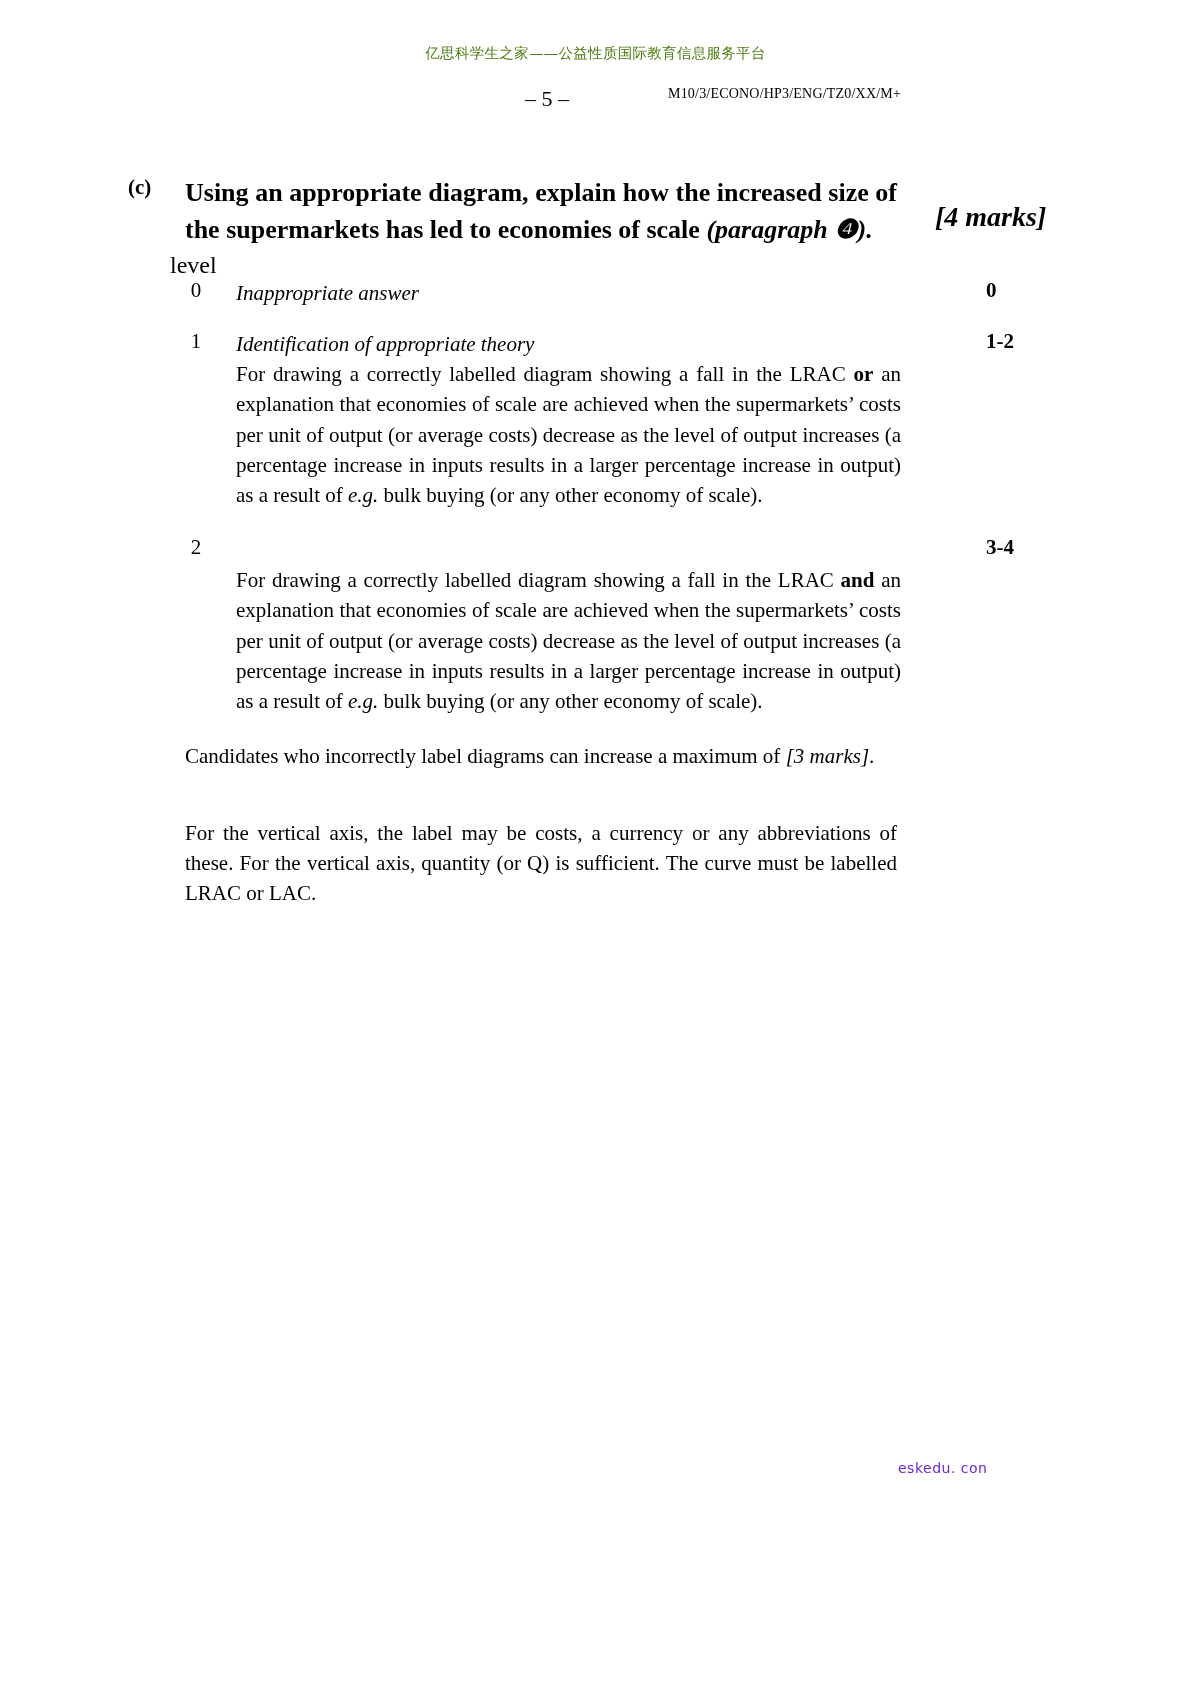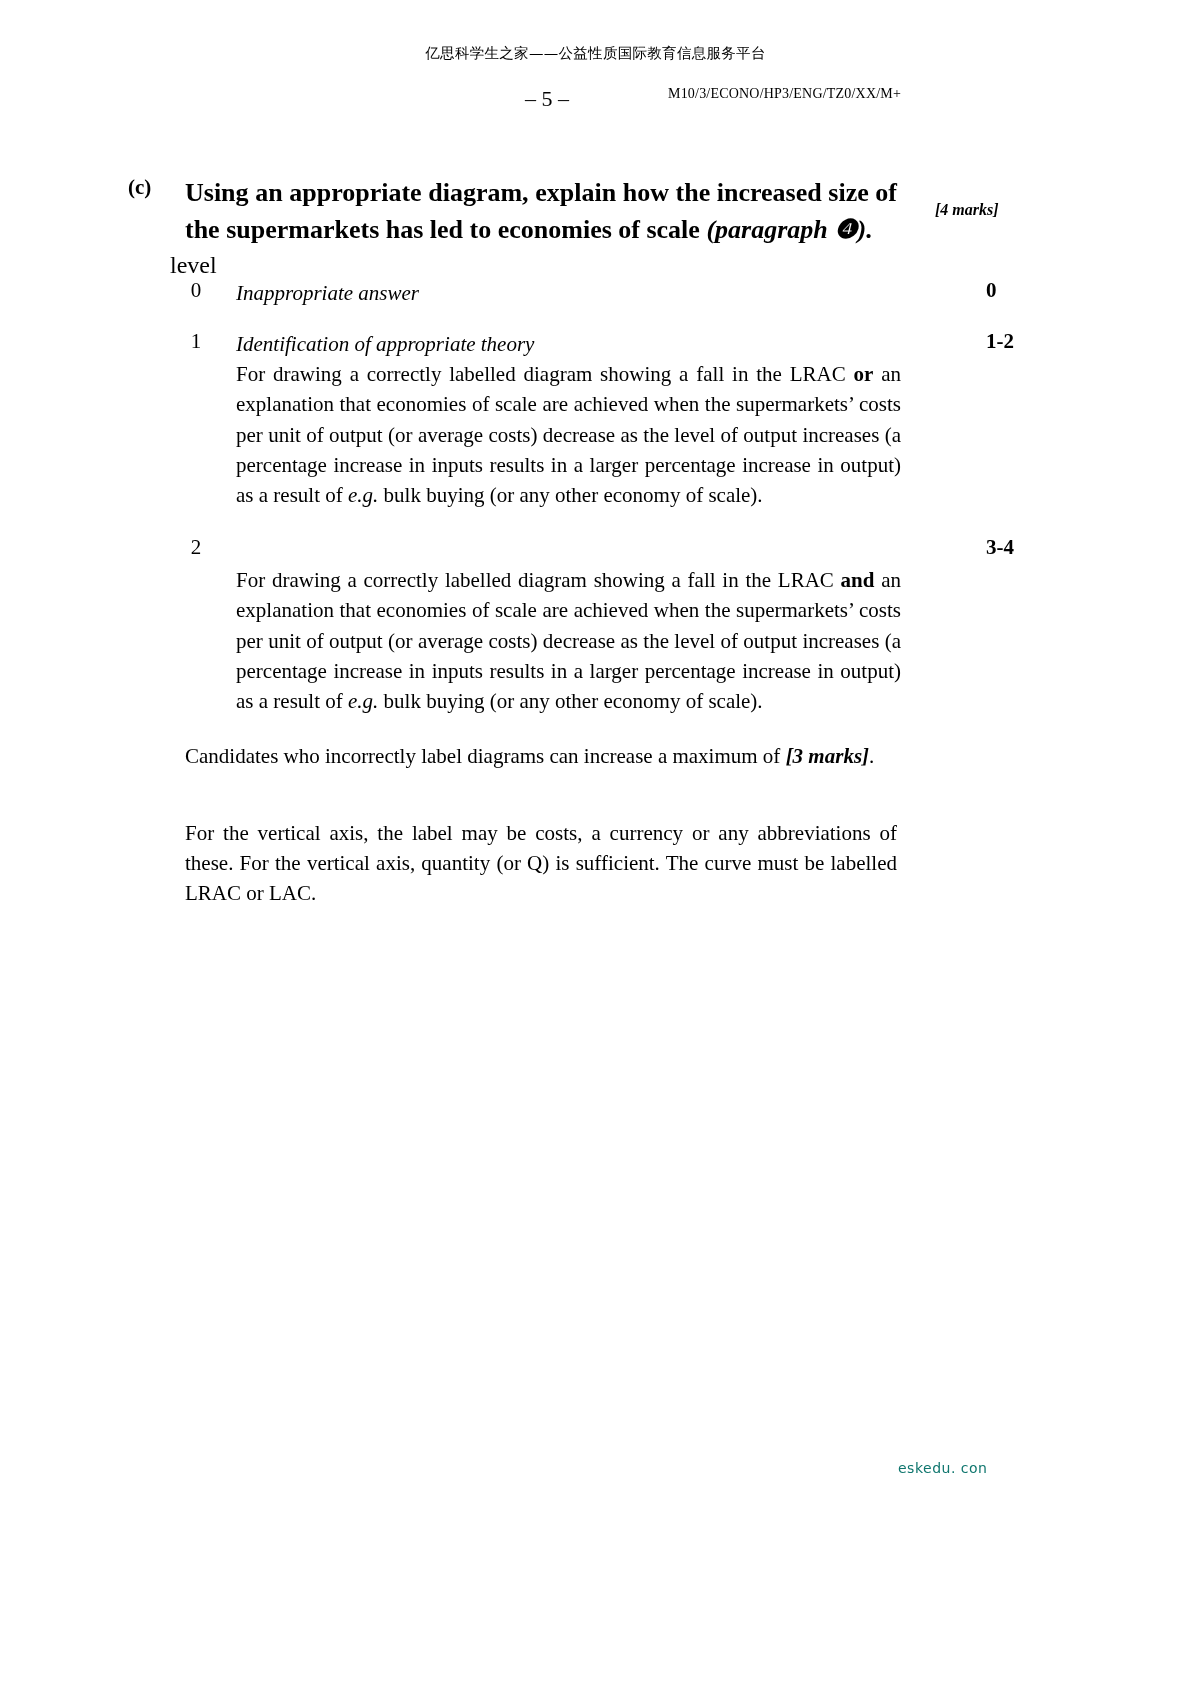--- a/index.html
+++ b/index.html
@@ -22,21 +22,21 @@
     box-sizing: border-box;
   }
   .watermark-top {
     position: absolute;
     top: 44px;
     left: 0;
     width: 1191px;
     text-align: center;
     font-family: "DejaVu Sans", sans-serif;
     font-size: 14.5px;
-    color: #000000;
+    color: #4d7c0f;
     letter-spacing: 0.3px;
   }
   .header-row {
     position: absolute;
     top: 86px;
     left: 0;
     width: 1191px;
     font-size: 22px;
   }
   .page-number {
@@ -71,21 +71,21 @@
   }
   .q-text .ital {
     font-style: italic;
   }
   .marks-right {
     position: absolute;
     left: 935px;
     top: 201px;
     font-weight: bold;
     font-style: italic;
-    font-size: 16px;
+    font-size: 28px;
     white-space: nowrap;
   }
   .level-word {
     position: absolute;
     left: 170px;
     top: 252px;
     font-size: 24px;
   }
   .band {
     position: absolute;
@@ -121,36 +121,36 @@
   }
   .para {
     position: absolute;
     left: 185px;
     width: 712px;
     font-size: 21px;
     text-align: justify;
     line-height: 1.44;
   }
   .para .bolditalic {
-    font-weight: bold;
+    font-weight: normal;
     font-style: italic;
   }
   .italic {
     font-style: italic;
   }
   .bold {
     font-weight: bold;
   }
   .watermark-bottom {
     position: absolute;
     left: 898px;
     top: 1460px;
     font-family: "DejaVu Sans", sans-serif;
     font-size: 14px;
-    color: #0f766e;
+    color: #6d28d9;
     letter-spacing: 0.5px;
   }
 </style>
 </head>
 <body>
 
 <div class="page">
 
   <div class="watermark-top">亿思科学生之家——公益性质国际教育信息服务平台</div>
 

